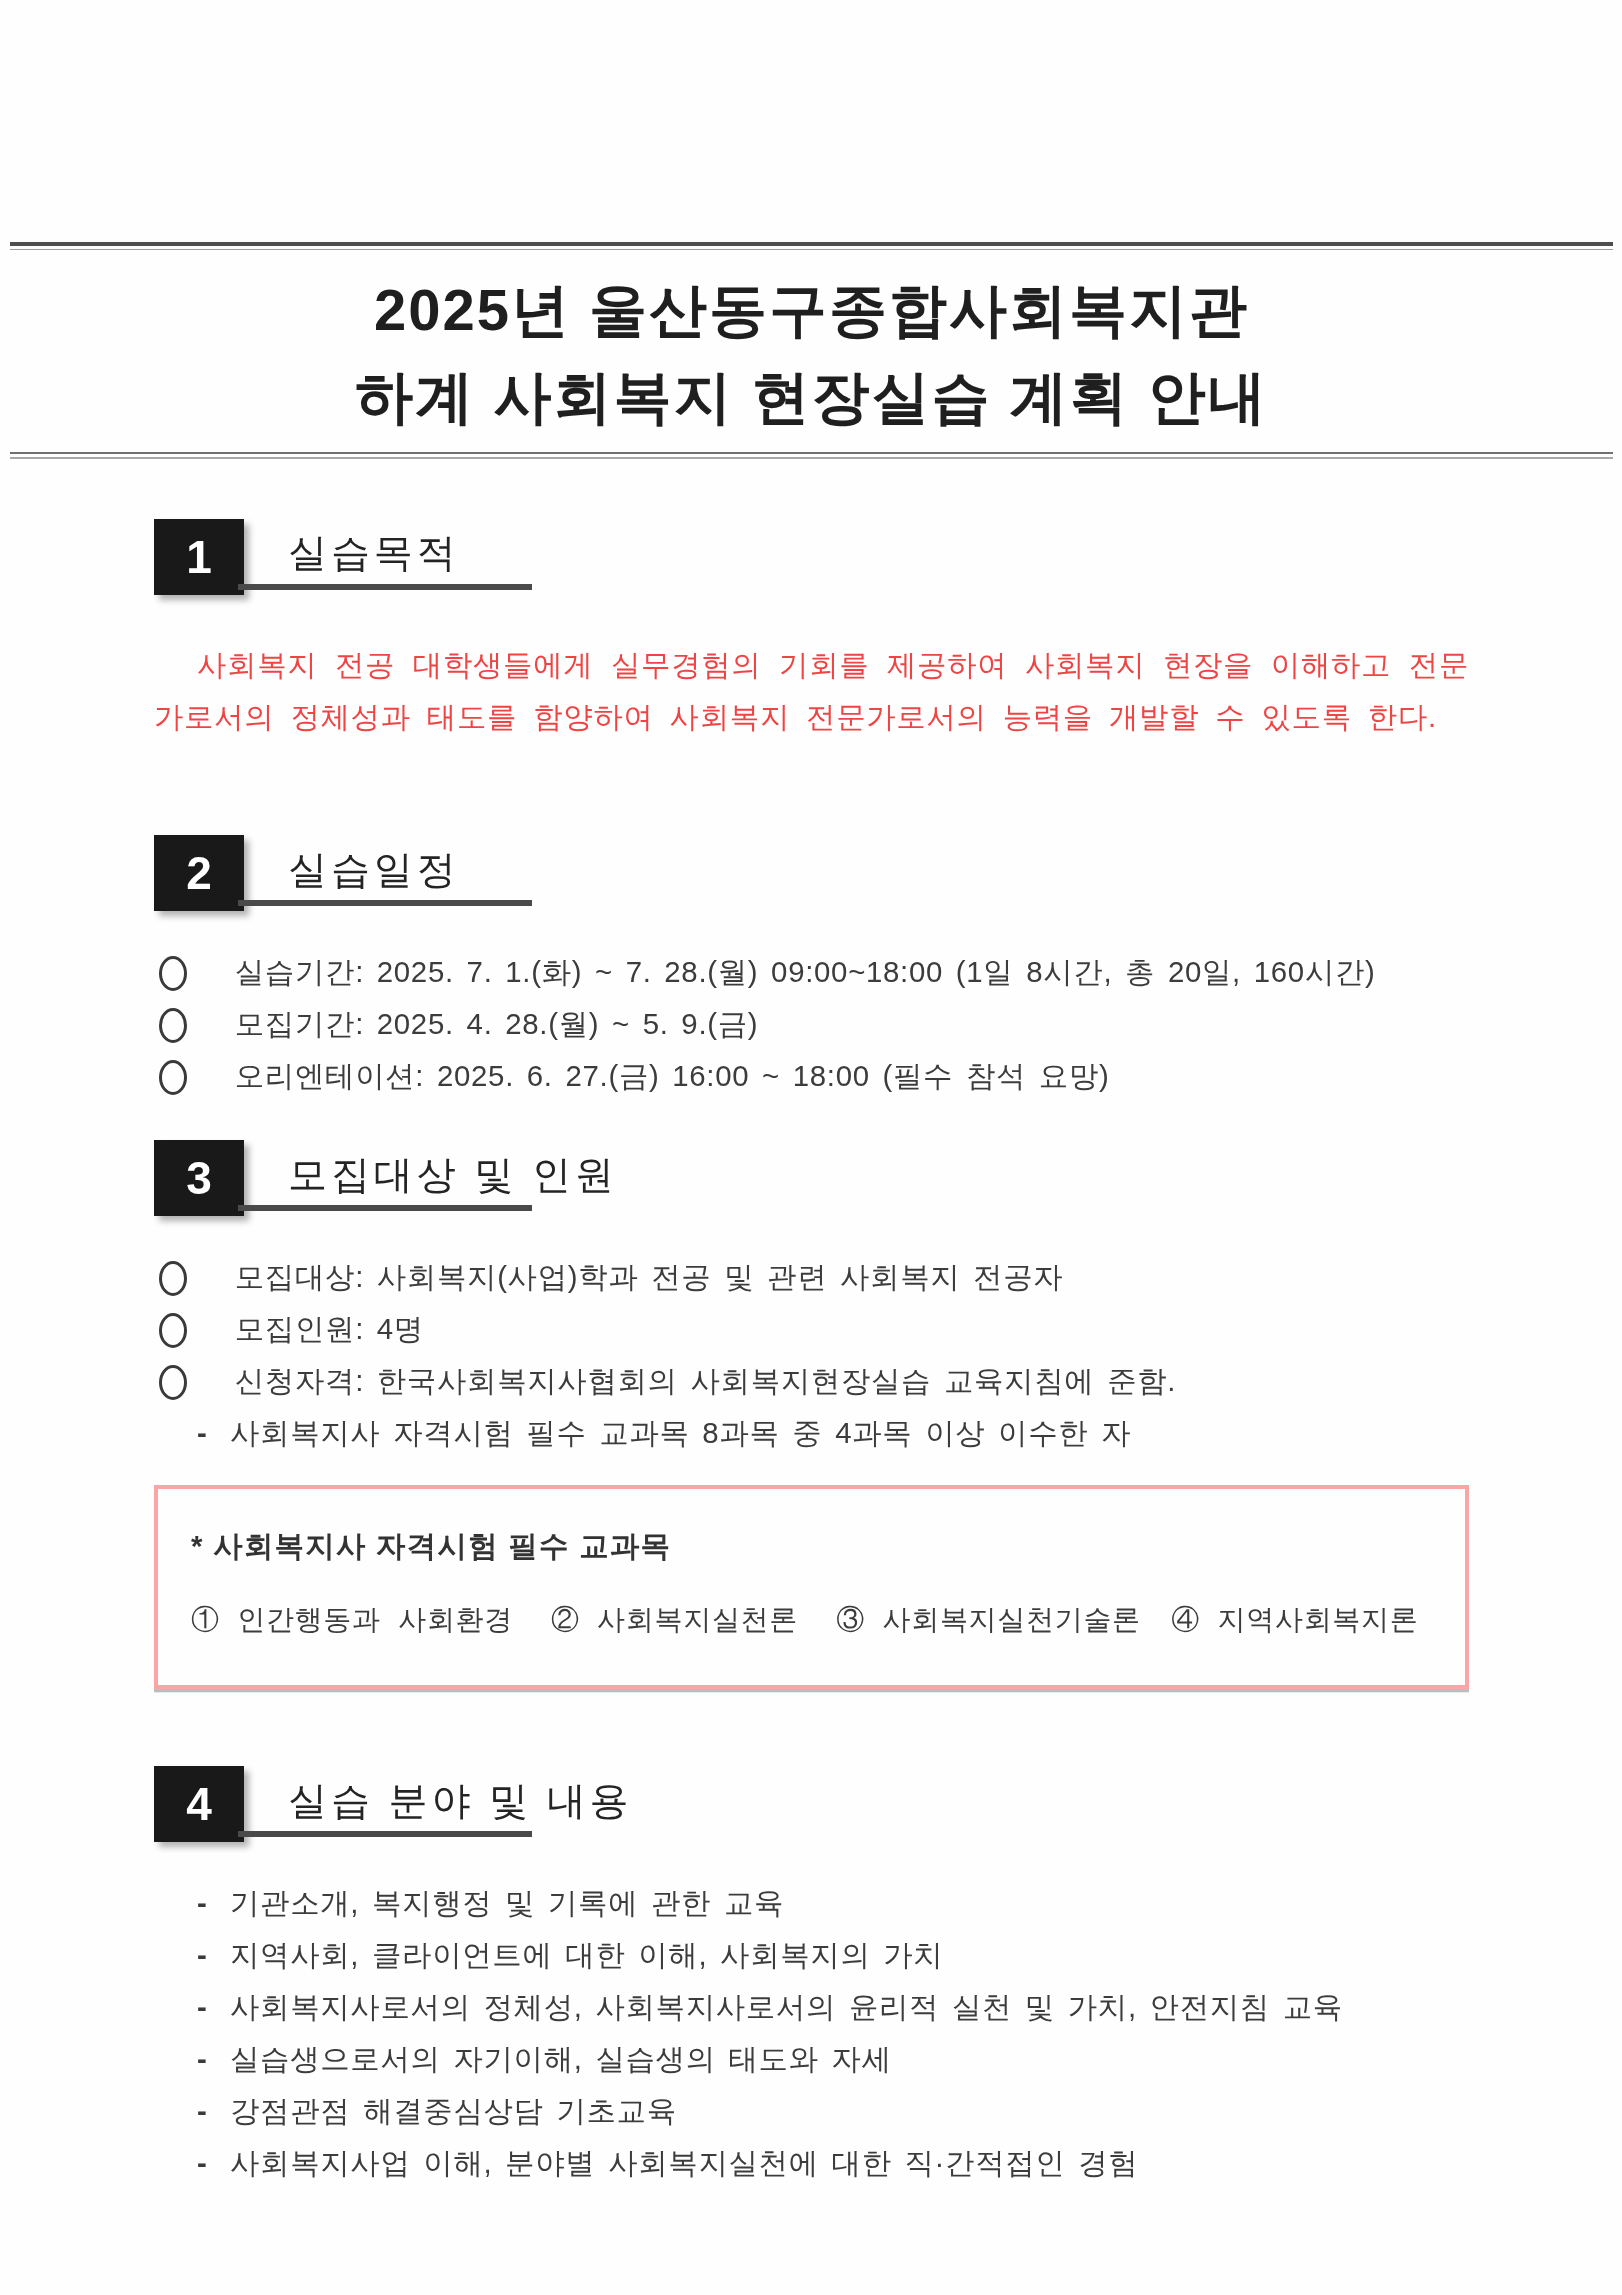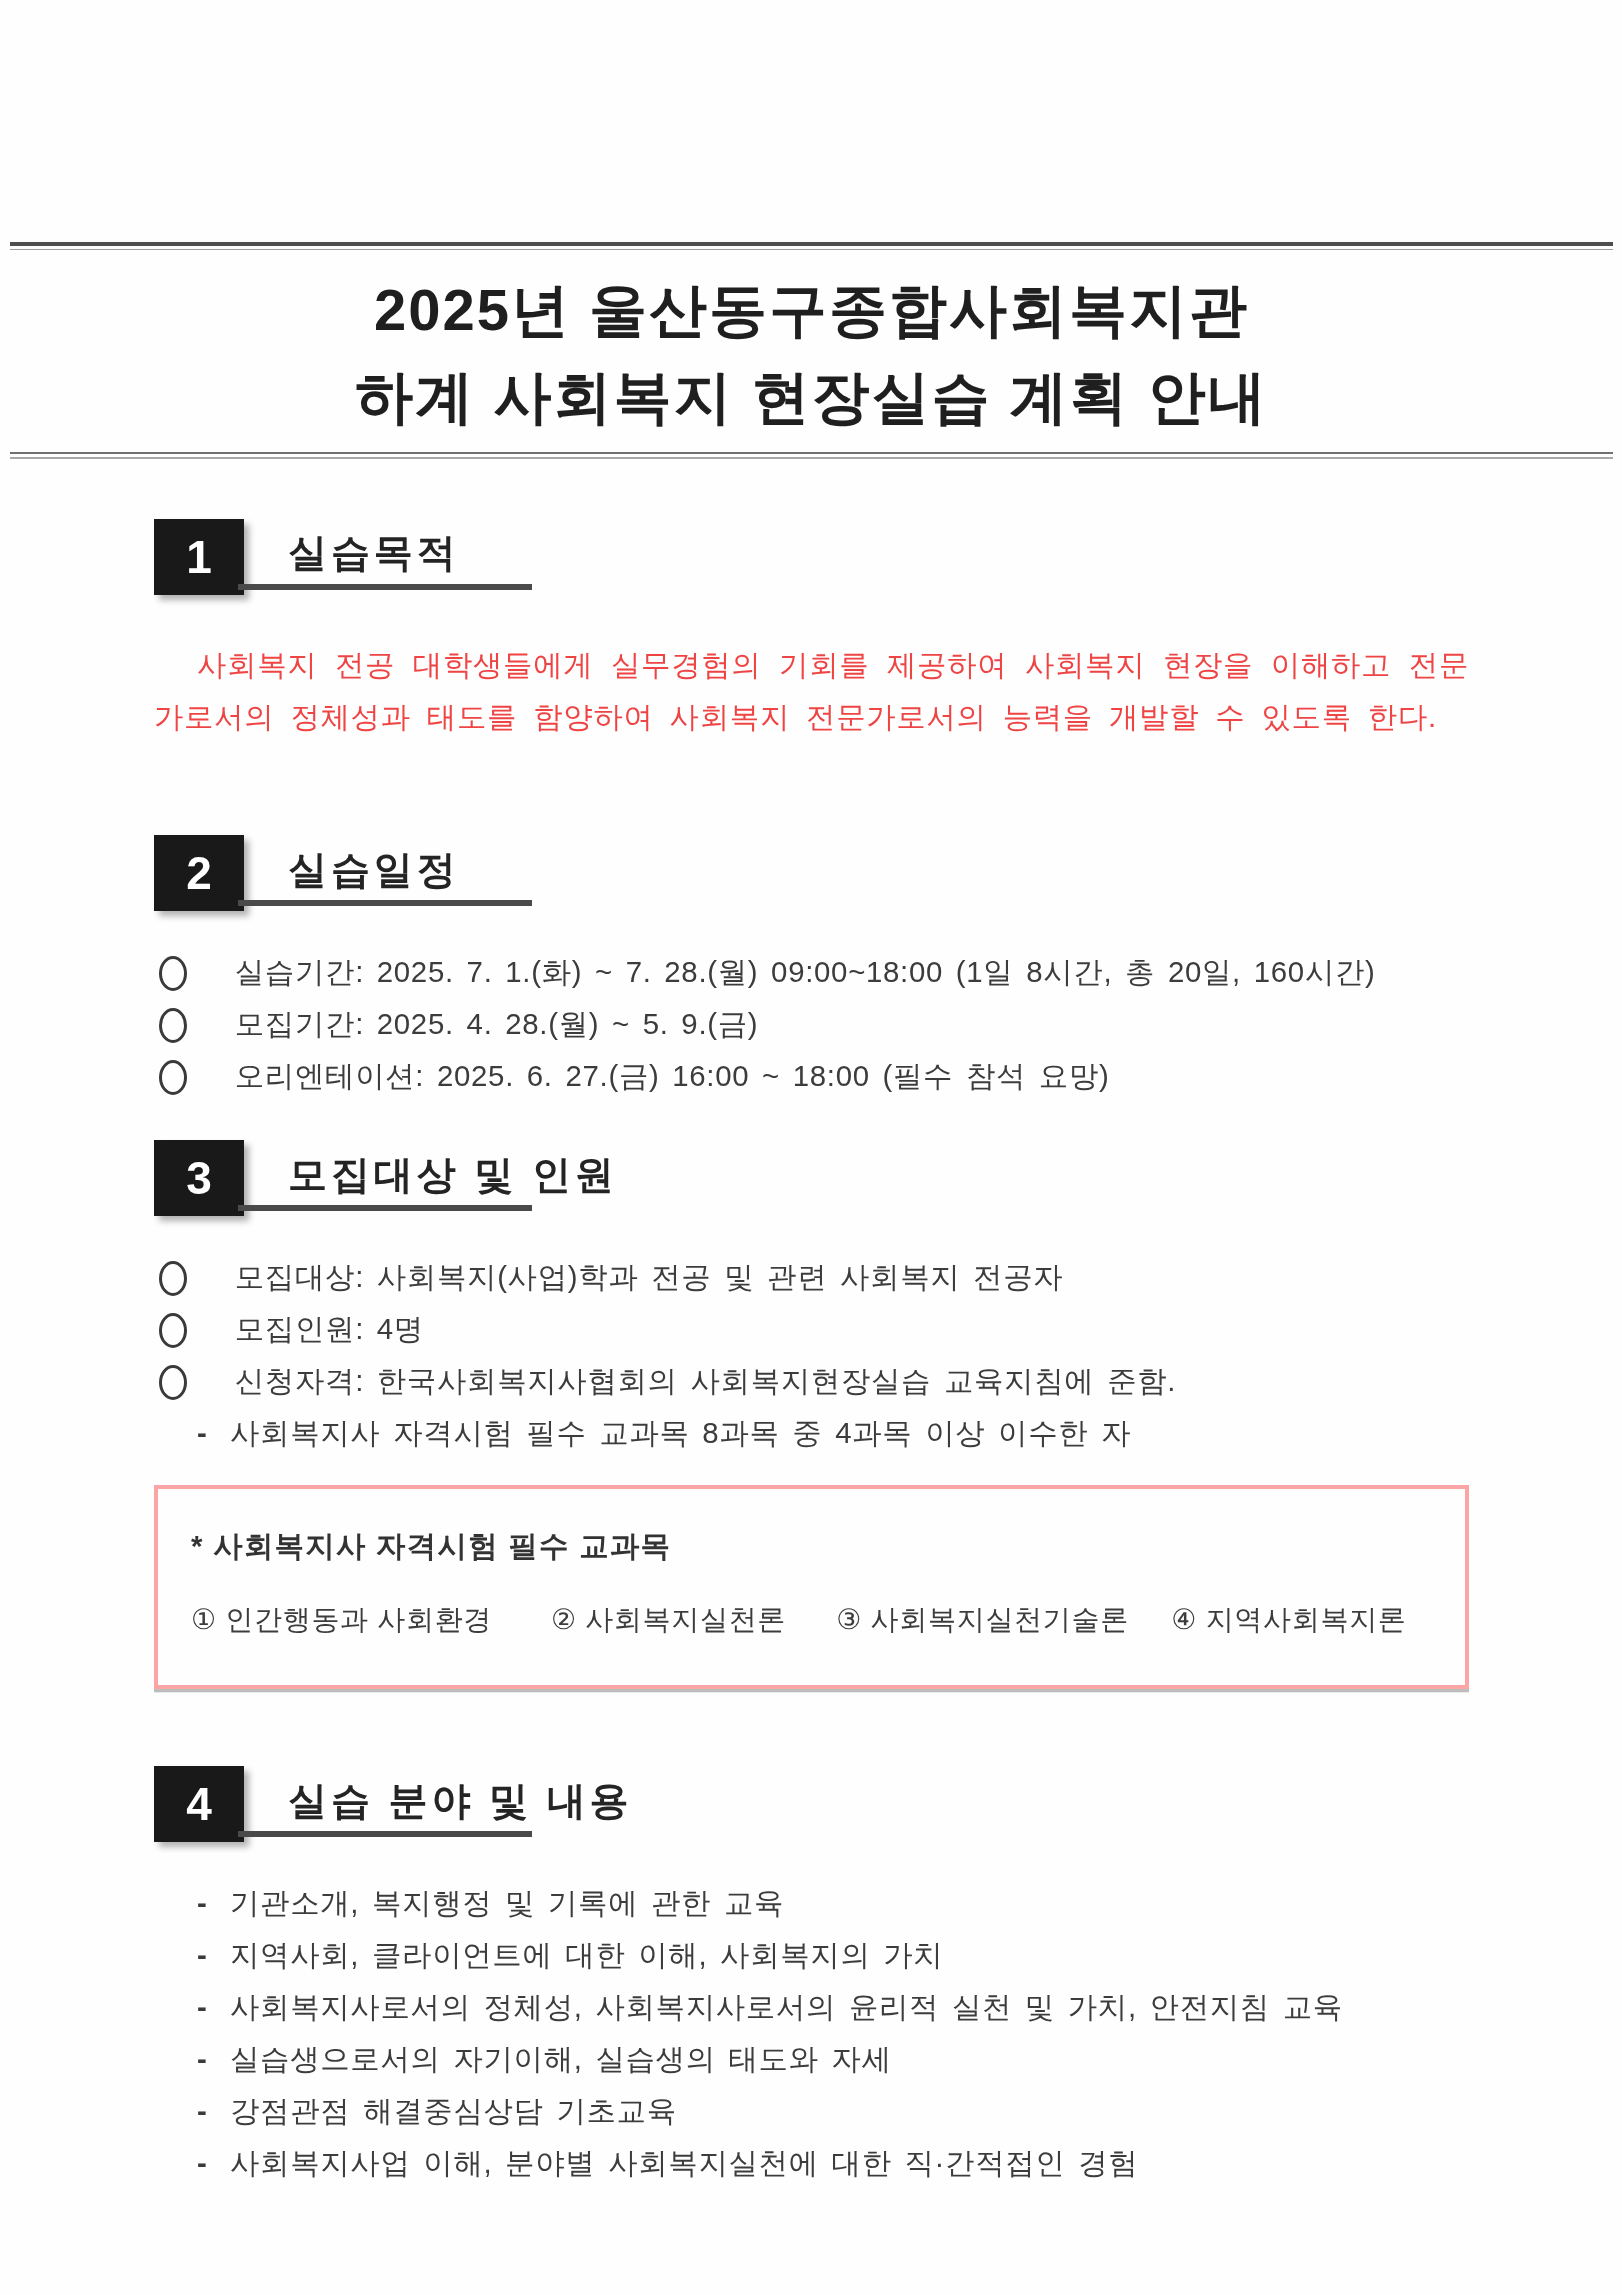--- a/index.html
+++ b/index.html
@@ -27,21 +27,21 @@
   .sec-header{position:relative;height:86px;}
   .sec-num{
     position:absolute;left:0;top:0;width:90px;height:76px;
     background:#191919;color:#fff;font-size:46px;font-weight:bold;
     display:flex;align-items:center;justify-content:center;
     box-shadow:4.6px 4.6px 6.5px rgba(0,0,0,0.30);
   }
   .sec-rule{position:absolute;left:84px;top:65px;width:294px;height:6.5px;background:#4a4a4a;}
   .sec-title{
     position:absolute;left:134px;top:7.9px;
-    font-size:39px;font-weight:bold;letter-spacing:3.9px;color:#242424;white-space:nowrap;
+    font-size:39px;font-weight:normal;letter-spacing:3.9px;color:#242424;white-space:nowrap;
   }
 
   
   .sec1-para{
     margin-top:34px;font-size:29.4px;line-height:52px;color:#ef4444;
     text-align:justify;text-indent:43px;letter-spacing:0.7px;word-spacing:7.2px;
   }
   .o-list{margin:25px 0 0 0;padding:0;}
   .o-row{display:flex;align-items:flex-start;line-height:52px;font-size:29.4px;letter-spacing:0.7px;word-spacing:3.9px;gap:28px;}
   .o-mark{
@@ -52,21 +52,21 @@
   .dash-mark{flex:0 0 auto;width:33px;margin-left:43px;font-weight:bold;color:#3a3a3a;}
 
   
   .course-box{
     margin-top:26px;border:4px solid #fca5a5;
     padding:38px 33px 46px 33px;
     box-shadow:0 3.3px 0 #bdbdbd;
   }
   .course-title{font-size:29.4px;font-weight:bold;letter-spacing:1.3px;color:#333;}
   .cb-row{display:flex;margin-top:34px;font-size:28px;color:#3c3c3c;letter-spacing:0.7px;}
-  .cb-cell{flex:0 0 auto;white-space:nowrap;}
+  .cb-cell{flex:0 0 auto;white-space:nowrap;font-family:Liberation Mono, monospace;}
   .cb-row .cb-cell:nth-child(1){width:29%;}
   .cb-row .cb-cell:nth-child(2){width:23%;}
   .cb-row .cb-cell:nth-child(3){width:27%;}
   .cb-row .cb-cell:nth-child(4){width:21%;}
 
   
   .gap-a{height:60px;} .gap-b{height:63px;} .gap-c{height:38px;} .gap-d{height:77px;}
 </style>
 </head>
 <body>

